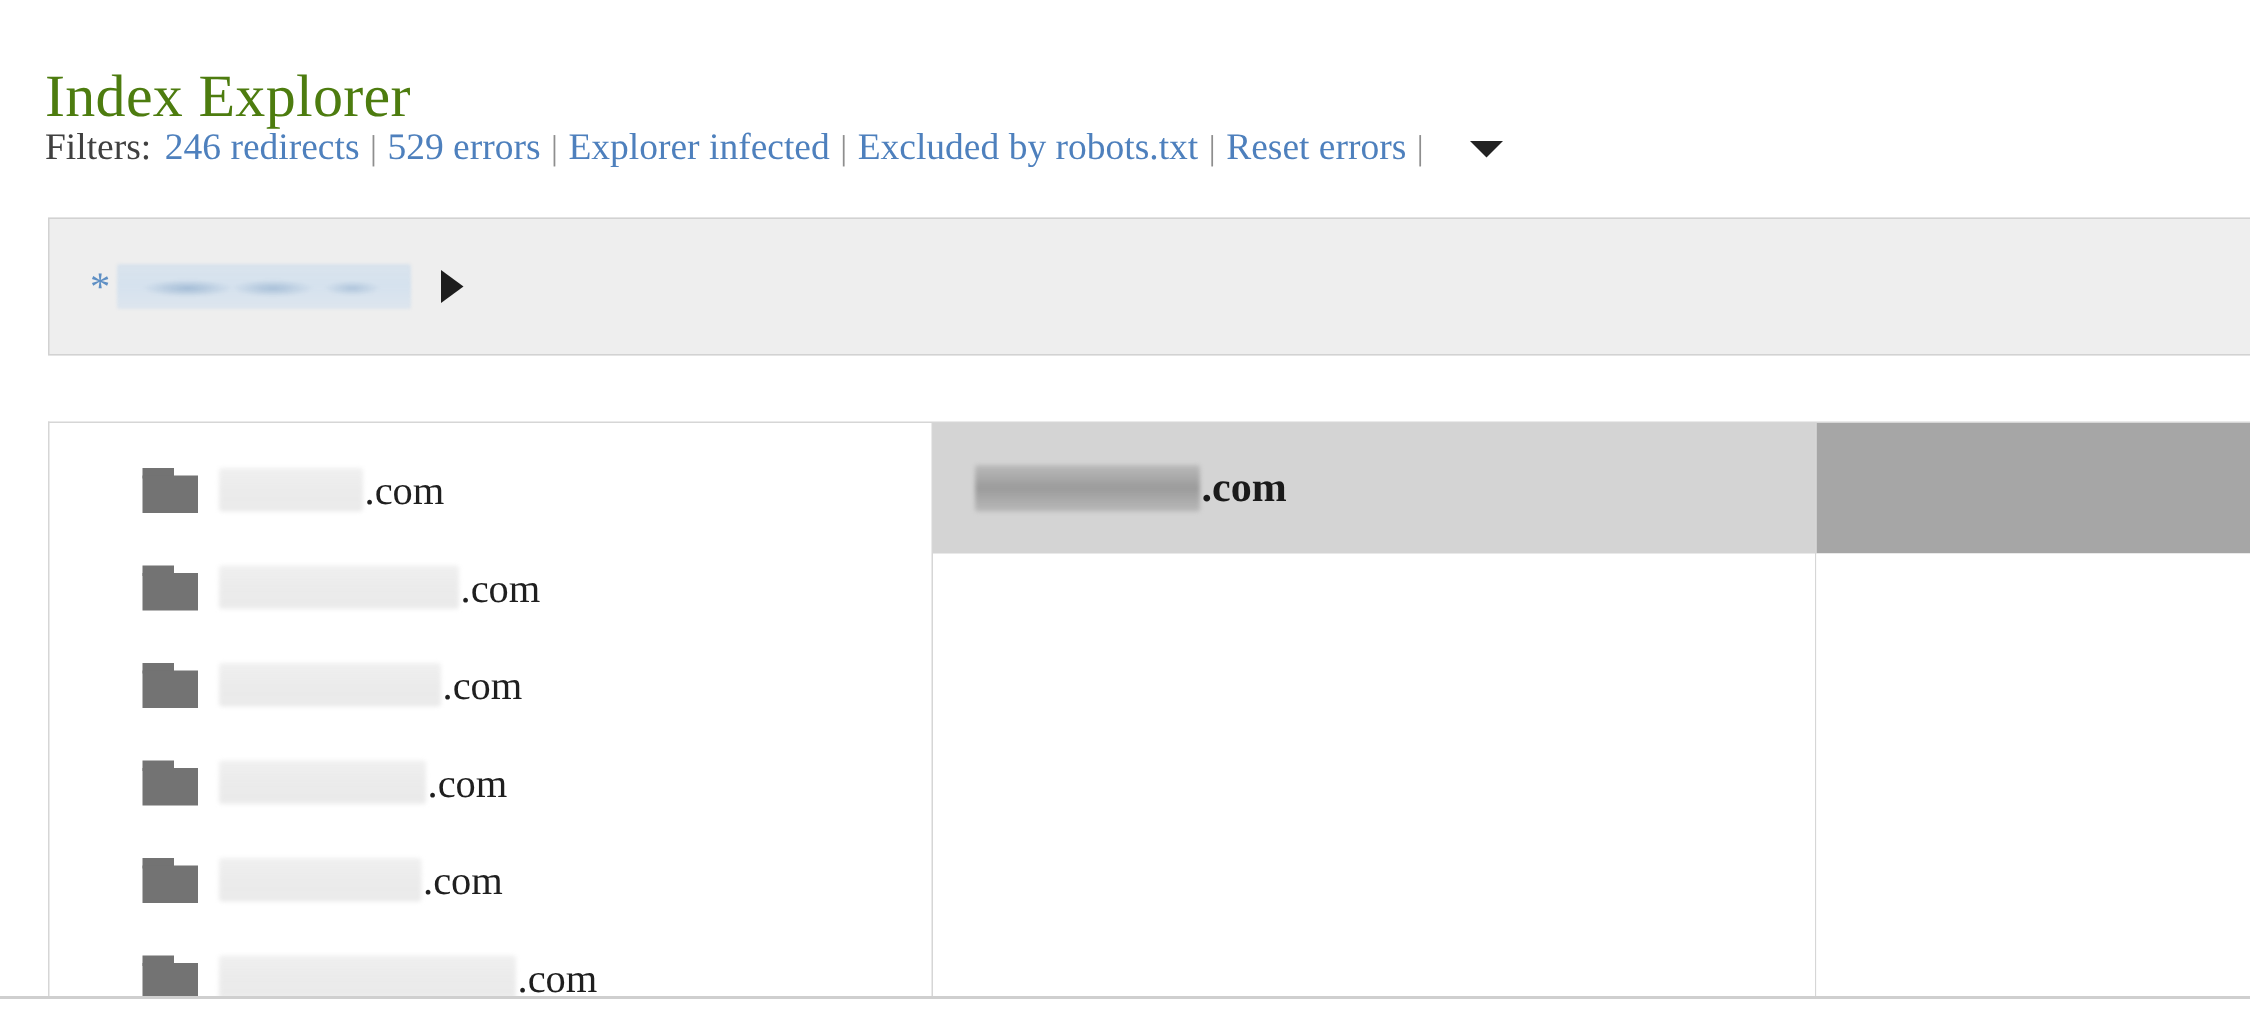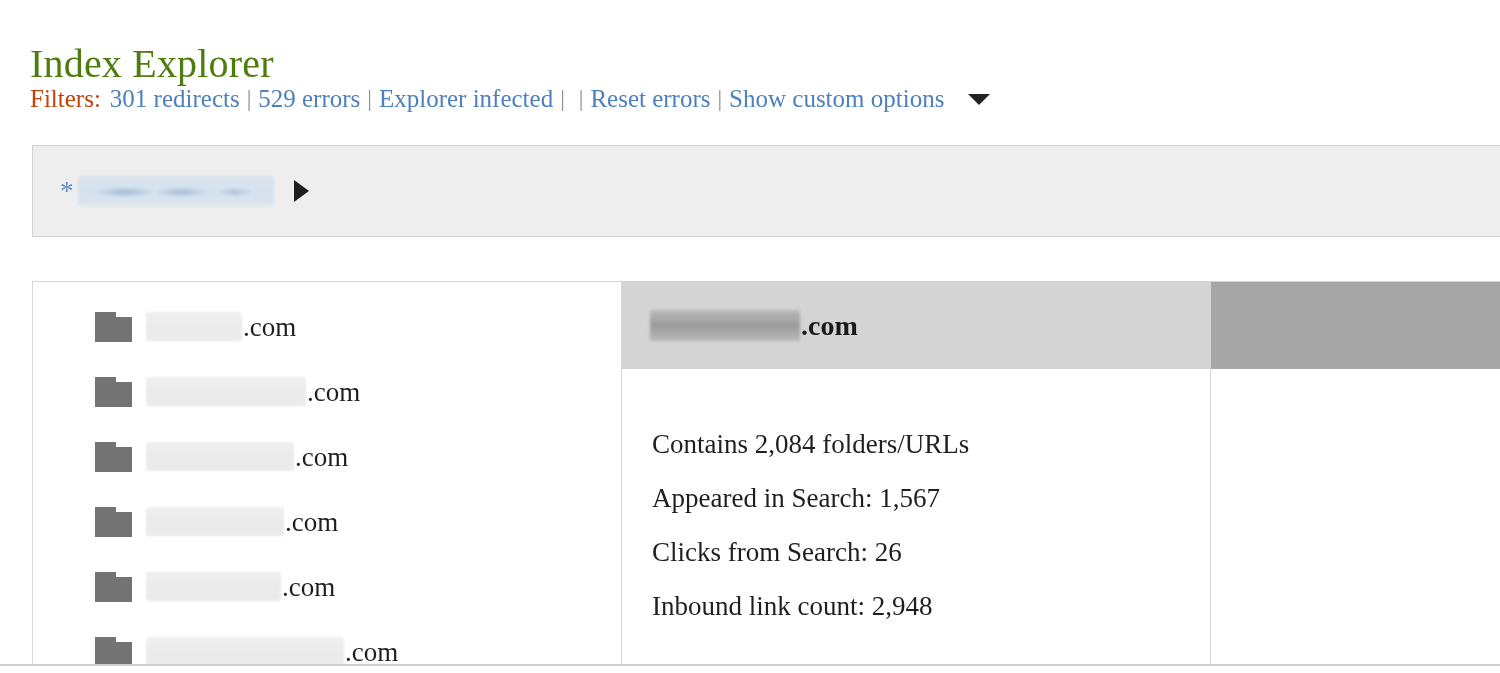--- a/index.html
+++ b/index.html
@@ -36,21 +36,21 @@
     left: 30px;
     top: 84px;
     height: 30px;
     display: flex;
     align-items: center;
     font-size: 25px;
     line-height: 30px;
     white-space: nowrap;
   }
   #filters-label {
-    color: #c2410c;
+    color: #404040;
     margin-right: 9px;
   }
   .filter-link {
     color: #4e80bd;
     text-decoration: none;
     cursor: pointer;
   }
   .filter-sep {
     color: #8e8e8e;
     margin: 0 7px;
@@ -269,35 +269,35 @@
   }
 </style>
 </head>
 <body>
 
 <div id="page-title">Index Explorer</div>
 
 <div id="filters-row">
   <span id="filters-label">Filters:</span>
 
-  <a class="filter-link">301 redirects</a>
+  <a class="filter-link">246 redirects</a>
   <span class="filter-sep">|</span>
 
   <a class="filter-link">529 errors</a>
   <span class="filter-sep">|</span>
 
   <a class="filter-link">Explorer infected</a>
   <span class="filter-sep">|</span>
 
+  <a class="filter-link">Excluded by robots.txt</a>
   <span class="filter-sep">|</span>
 
   <a class="filter-link">Reset errors</a>
   <span class="filter-sep">|</span>
 
-  <a class="filter-link">Show custom options</a>
 
   <span id="filters-caret"></span>
 </div>
 
 <div id="breadcrumb-bar">
   <div id="breadcrumb-inner">
     <span id="breadcrumb-asterisk">*</span>
     <span id="breadcrumb-redacted" class="redacted"></span>
     <span id="breadcrumb-arrow"></span>
   </div>
@@ -375,26 +375,20 @@
 
   </div>
 
   <div id="column-detail">
     <div id="detail-header">
       <span class="header-text">
         <span class="redacted"></span>
           <span>.com</span>
       </span>
     </div>
-    <div id="detail-stats">
-      <div class="stat-line">Contains 2,084 folders/URLs</div>
-      <div class="stat-line">Appeared in Search: 1,567</div>
-      <div class="stat-line">Clicks from Search: 26</div>
-      <div class="stat-line">Inbound link count: 2,948</div>
-    </div>
   </div>
 
   <div id="column-third">
     <div id="third-header"></div>
     <div id="third-body"></div>
   </div>
 
 </div>
 
 <div id="bottom-rule"></div>

